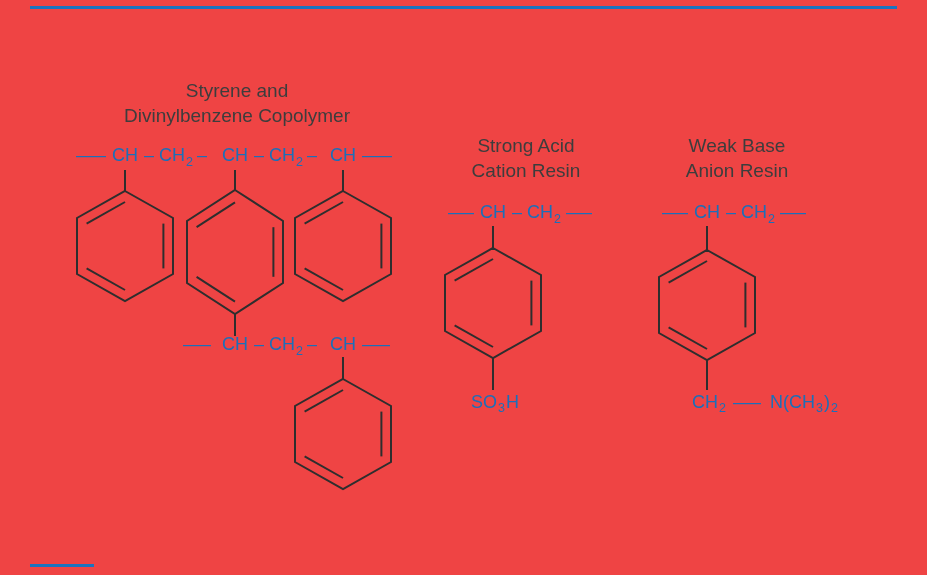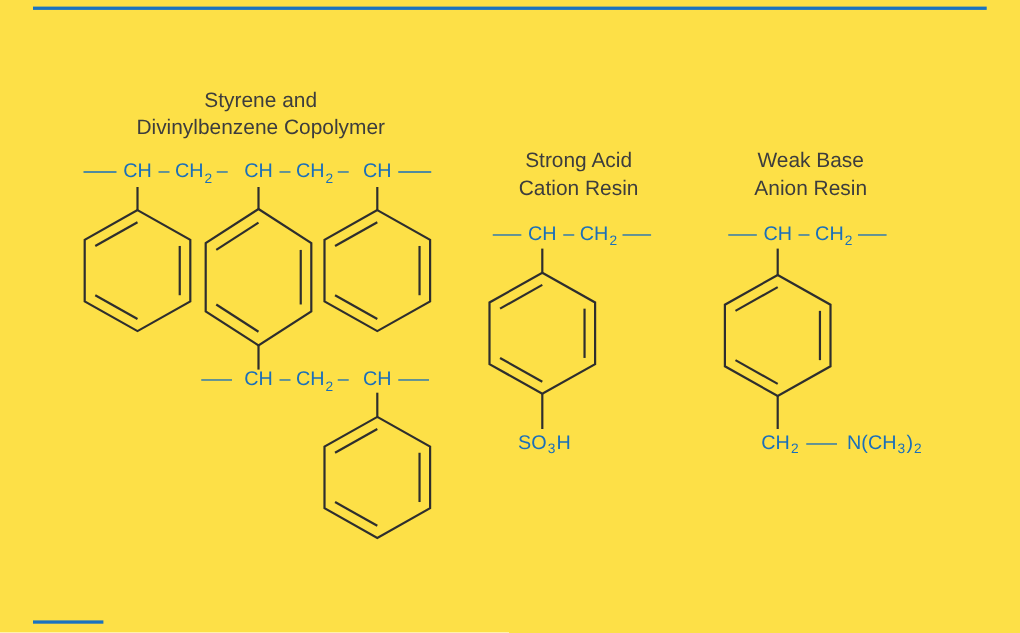--- a/index.html
+++ b/index.html
@@ -4,21 +4,21 @@
 <style>
   html, body {
     margin: 0;
     padding: 0;
     background: #ffffff;
     width: 927px;
     height: 575px;
     font-family: "Liberation Sans", sans-serif;
     overflow: hidden;
   }
-  .canvas { position: relative; width: 927px; height: 575px; background: #fde047; }
+  .canvas { position: relative; width: 927px; height: 575px; background: #ef4444; }
   svg { display: block; }
   .ring   { stroke: #2e2e2e; stroke-width: 2; fill: none; }
   .dbond  { stroke: #2e2e2e; stroke-width: 2; fill: none; }
   .bond   { stroke: #2e2e2e; stroke-width: 2; fill: none; }
   .title  { font-size: 19px; fill: #3d3d3d; font-weight: 400; }
   .chain  { font-size: 18px; font-weight: 500; fill: #1a6fba; }
   .sub    { font-size: 12.5px; font-weight: 500; fill: #1a6fba; }
   .accent { fill: #1a73c0; }
 </style>
 </head>

